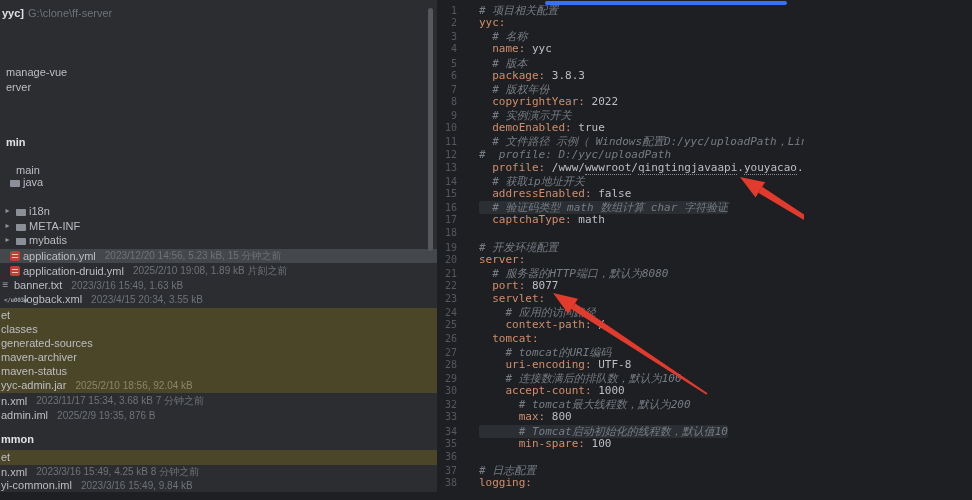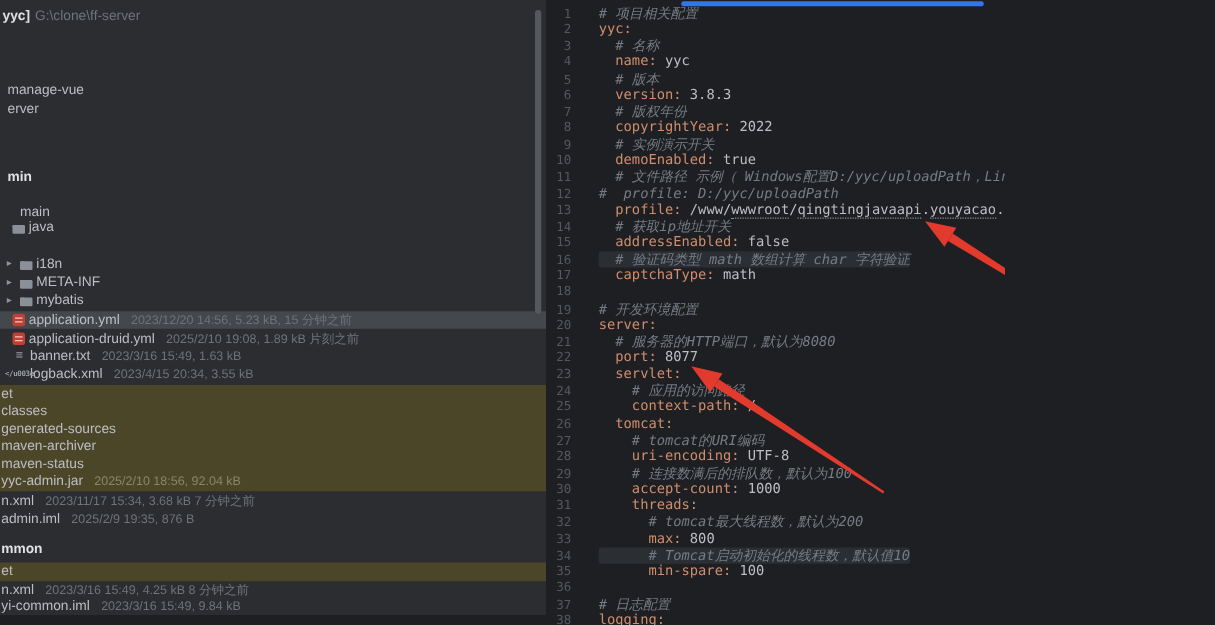--- a/index.html
+++ b/index.html
@@ -126,21 +126,21 @@
         <span class="icon ficon ic-yml"></span>
         <span class="lbl">application.yml</span>
         <span class="meta">2023/12/20 14:56, 5.23 kB, 15 分钟之前</span>
       </div>
       <div class="trow" style="top: 264px; padding-left: 10px;">
 
         <span class="icon ficon ic-yml"></span>
         <span class="lbl">application-druid.yml</span>
         <span class="meta">2025/2/10 19:08, 1.89 kB 片刻之前</span>
       </div>
-      <div class="trow" style="top: 278px; padding-left: 10px;">
+      <div class="trow" style="top: 278px; ">
 
         <span class="icon ficon ic-txt"></span>
         <span class="lbl">banner.txt</span>
         <span class="meta">2023/3/16 15:49, 1.63 kB</span>
       </div>
       <div class="trow" style="top: 292px; padding-left: 10px;">
 
         <span class="icon ficon ic-xml"></span>
         <span class="lbl">logback.xml</span>
         <span class="meta">2023/4/15 20:34, 3.55 kB</span>
@@ -209,21 +209,21 @@
     <div class="lbottom"></div>
   </aside>
 
   <main class="editor">
     <div>
         <div class="cl"><span class="ln">1</span><span class="sg-c"># 项目相关配置</span></div>
         <div class="cl"><span class="ln">2</span><span class="sg-k">yyc:</span></div>
         <div class="cl"><span class="ln">3</span><span class="sg-c">  # 名称</span></div>
         <div class="cl"><span class="ln">4</span><span class="sg-k">  name:</span><span class="sg-v"> yyc</span></div>
         <div class="cl"><span class="ln">5</span><span class="sg-c">  # 版本</span></div>
-        <div class="cl"><span class="ln">6</span><span class="sg-k">  version:</span><span class="sg-v"> 3.8.3</span></div>
+        <div class="cl"><span class="ln">6</span><span class="sg-k">  package:</span><span class="sg-v"> 3.8.3</span></div>
         <div class="cl"><span class="ln">7</span><span class="sg-c">  # 版权年份</span></div>
         <div class="cl"><span class="ln">8</span><span class="sg-k">  copyrightYear:</span><span class="sg-v"> 2022</span></div>
         <div class="cl"><span class="ln">9</span><span class="sg-c">  # 实例演示开关</span></div>
         <div class="cl"><span class="ln">10</span><span class="sg-k">  demoEnabled:</span><span class="sg-v"> true</span></div>
         <div class="cl"><span class="ln">11</span><span class="sg-c">  # 文件路径 示例（ Windows配置D:/yyc/uploadPath，Linux配置 /home/yyc/uploadPath）</span></div>
         <div class="cl"><span class="ln">12</span><span class="sg-c">#  profile: D:/yyc/uploadPath</span></div>
         <div class="cl"><span class="ln">13</span><span class="sg-k">  profile:</span><span class="sg-v"> /www/</span><span class="sg-u">wwwroot</span><span class="sg-v">/</span><span class="sg-u">qingtingjavaapi</span><span class="sg-v">.</span><span class="sg-u">youyacao</span><span class="sg-v">.com/static/</span></div>
         <div class="cl"><span class="ln">14</span><span class="sg-c">  # 获取ip地址开关</span></div>
         <div class="cl"><span class="ln">15</span><span class="sg-k">  addressEnabled:</span><span class="sg-v"> false</span></div>
         <div class="cl"><span class="ln">16</span><span class="sg-ch">  # 验证码类型 math 数组计算 char 字符验证</span></div>
@@ -234,21 +234,20 @@
         <div class="cl"><span class="ln">21</span><span class="sg-c">  # 服务器的HTTP端口，默认为8080</span></div>
         <div class="cl"><span class="ln">22</span><span class="sg-k">  port:</span><span class="sg-v"> 8077</span></div>
         <div class="cl"><span class="ln">23</span><span class="sg-k">  servlet:</span></div>
         <div class="cl"><span class="ln">24</span><span class="sg-c">    # 应用的访问路径</span></div>
         <div class="cl"><span class="ln">25</span><span class="sg-k">    context-path:</span><span class="sg-v"> /</span></div>
         <div class="cl"><span class="ln">26</span><span class="sg-k">  tomcat:</span></div>
         <div class="cl"><span class="ln">27</span><span class="sg-c">    # tomcat的URI编码</span></div>
         <div class="cl"><span class="ln">28</span><span class="sg-k">    uri-encoding:</span><span class="sg-v"> UTF-8</span></div>
         <div class="cl"><span class="ln">29</span><span class="sg-c">    # 连接数满后的排队数，默认为100</span></div>
         <div class="cl"><span class="ln">30</span><span class="sg-k">    accept-count:</span><span class="sg-v"> 1000</span></div>
-        <div class="cl"><span class="ln">31</span><span class="sg-k">    threads:</span></div>
         <div class="cl"><span class="ln">32</span><span class="sg-c">      # tomcat最大线程数，默认为200</span></div>
         <div class="cl"><span class="ln">33</span><span class="sg-k">      max:</span><span class="sg-v"> 800</span></div>
         <div class="cl"><span class="ln">34</span><span class="sg-ch">      # Tomcat启动初始化的线程数，默认值10</span></div>
         <div class="cl"><span class="ln">35</span><span class="sg-k">      min-spare:</span><span class="sg-v"> 100</span></div>
         <div class="cl"><span class="ln">36</span></div>
         <div class="cl"><span class="ln">37</span><span class="sg-c"># 日志配置</span></div>
         <div class="cl"><span class="ln">38</span><span class="sg-k">logging:</span></div>
       </div>
     <div class="progress"></div>
     <div class="inspect">

